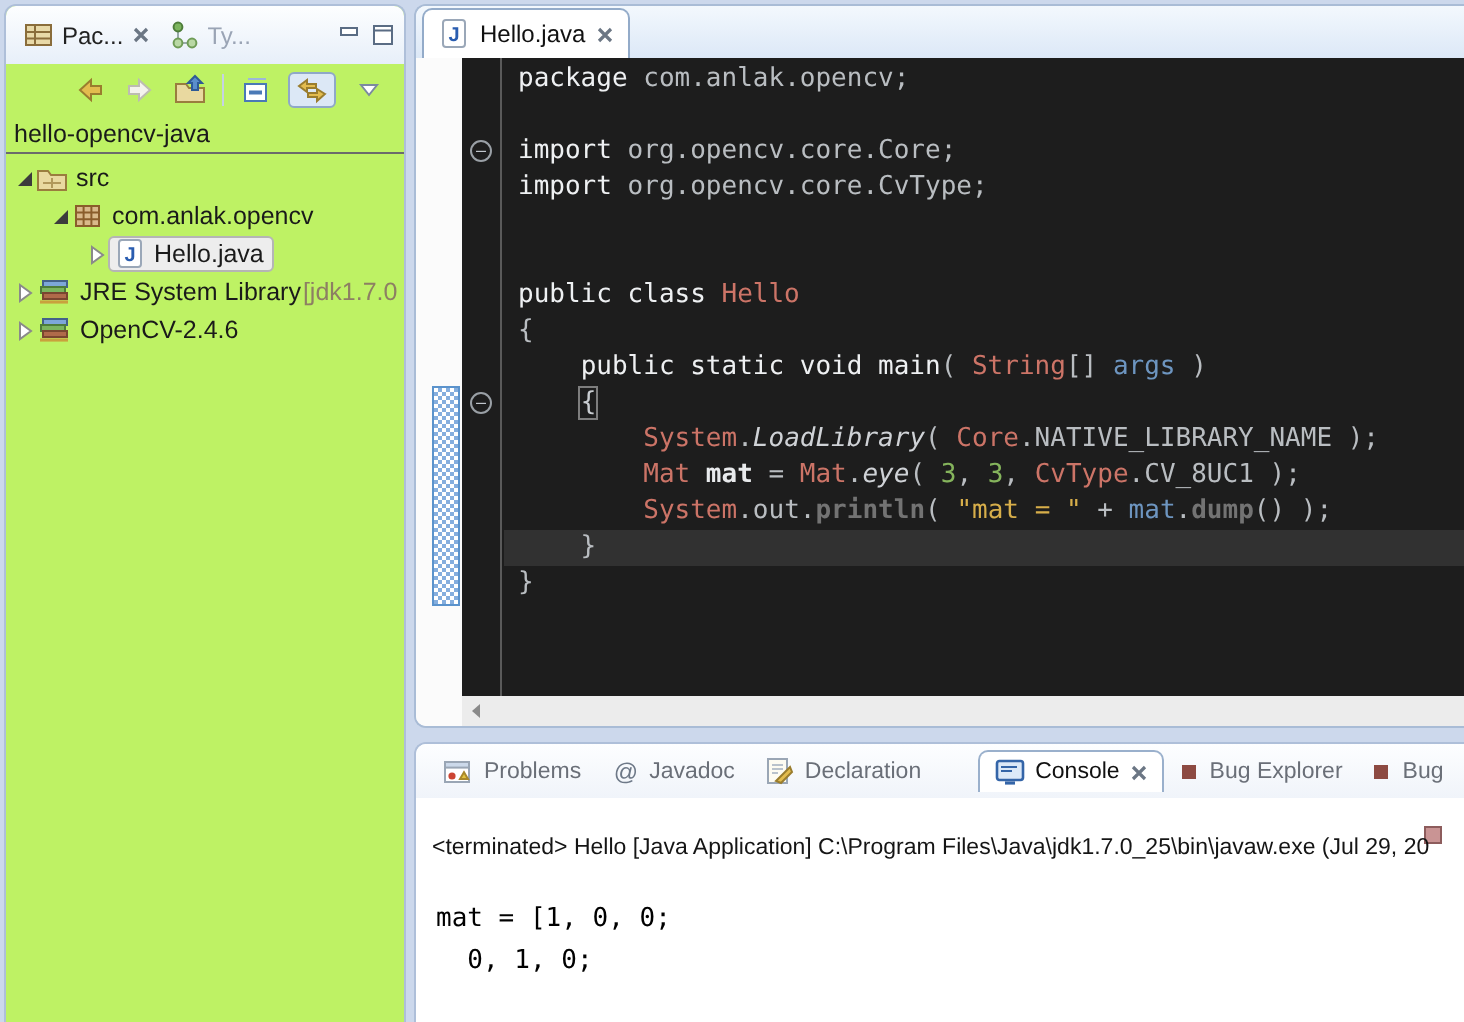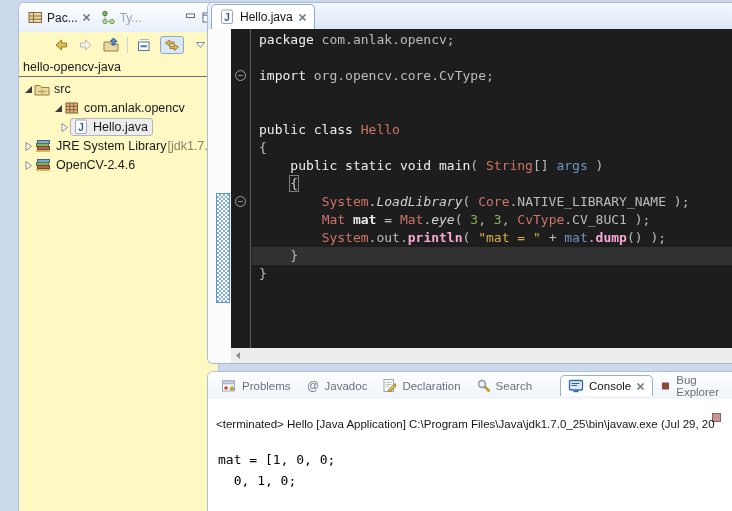--- a/index.html
+++ b/index.html
@@ -2,22 +2,22 @@
 <html><head>
 <meta charset="utf-8">
 <style>
   html,body{margin:0;padding:0;}
   body{width:732px;height:511px;position:relative;overflow:hidden;
        background:#ccd8ec;font-family:"Liberation Sans",sans-serif;}
   *{box-sizing:border-box;}
   .icon{display:inline-flex;align-items:center;justify-content:center;flex:none;}
 
   
-  #left-panel{position:absolute;left:18px;top:2px;width:201px;height:509px;
-    background:#fef9c3;border:1px solid #aebfd9;border-bottom:none;border-radius:6px 6px 0 0;overflow:hidden;}
+  #left-panel{position:absolute;left:2px;top:2px;width:201px;height:509px;
+    background:#bef264;border:1px solid #aebfd9;border-bottom:none;border-radius:6px 6px 0 0;overflow:hidden;}
   .lp-header{height:29px;display:flex;align-items:center;gap:2px;padding:0 5px;
     background:linear-gradient(#fdfeff,#e7eff9);}
   .view-tab{display:flex;align-items:center;gap:4px;padding:2px 4px;font-size:12px;color:#9aa4b5;}
   .view-tab.active{color:#222;}
   .win-btns{margin-left:auto;display:flex;gap:6px;align-items:center;}
   .lp-toolbar{height:26px;display:flex;align-items:center;justify-content:flex-end;gap:7px;padding:0 9px;}
   .tbtn{display:inline-flex;align-items:center;justify-content:center;width:18px;height:18px;}
   .tbtn.pressed{border:1px solid #8fa8c8;background:#dce8f6;border-radius:3px;width:24px;}
   .tb-sep{width:1px;height:16px;background:#c5d2e4;}
   .lp-tree{font-size:12.5px;color:#1a1a1a;white-space:nowrap;overflow:hidden;padding-top:1px;}
@@ -50,21 +50,21 @@
     font-size:13px;}
   .code-line{height:18px;line-height:18px;white-space:pre;padding-left:7px;}
   .code-line.hl{background:#313131;}
   .kw{color:#eef0f2;font-weight:normal}
   .pl{color:#b9bdc1}
   .ty{color:#cc7467}
   .nu{color:#85b45c}
   .st{color:#d7ae4a}
   .va{color:#6d95c0}
   .me{color:#cfd2d6;font-style:italic}
-  .mb{color:#f9a8d4;font-weight:bold}
+  .mb{color:#737373;font-weight:bold}
   .wh{color:#e8eaec;font-weight:bold}
   .bx{color:#c9cdd1;outline:1px solid #7e7e7e;}
   .hscroll{position:absolute;left:0;bottom:0;right:0;height:15px;background:#fbfbfb;}
   .hs-track{position:absolute;left:23px;right:0;top:0;bottom:0;background:#ececec;display:flex;align-items:center;}
 
   
   #bottom-panel{position:absolute;left:207px;top:371px;width:525px;height:140px;
     background:#fff;border:1px solid #aebfd9;border-right:none;border-bottom:none;border-radius:6px 0 0 0;overflow:hidden;}
   .bp-tabbar{height:27px;display:flex;align-items:center;gap:1px;padding-left:6px;font-size:11.5px;color:#6a6f78;
     background:linear-gradient(#fdfeff,#f0f4fa);}
@@ -178,21 +178,21 @@
             <path d="M9 4 V11 H2 Z" fill="#3c3c3c"></path>
           </svg></span>
         <span class="icon">
           <svg width="16" height="16" viewBox="0 0 16 16" xmlns="http://www.w3.org/2000/svg">
             <path d="M1 4.5 h5 l1.5 2 H15 v7.5 H1 Z" fill="#e9d9a0" stroke="#9a7d3e"></path>
             <path d="M3.5 10.5 h9 M8 8 v5" stroke="#9a7d3e" opacity="0.7"></path>
           </svg>
         </span>
         <span class="label">src</span>
       </div>
-      <div class="tree-row" style="padding-left: 34px; align-items: center;">
+      <div class="tree-row" style="padding-left: 22px; align-items: center;">
         <span class="expander"><svg width="11" height="14" viewBox="0 0 11 14" xmlns="http://www.w3.org/2000/svg">
             <path d="M9 4 V11 H2 Z" fill="#3c3c3c"></path>
           </svg></span>
         <span class="icon">
           <svg width="16" height="16" viewBox="0 0 16 16" xmlns="http://www.w3.org/2000/svg">
             <rect x="2" y="3" width="11.5" height="10" fill="#d9b98a" stroke="#8a5d2b"></rect>
             <path d="M2 6.3h11.5 M2 9.6h11.5 M5.8 3v10 M9.7 3v10" stroke="#8a5d2b"></path>
           </svg>
         </span>
         <span class="label">com.anlak.opencv</span>
@@ -267,20 +267,21 @@
   <div class="ed-body">
     <div class="range-ind"></div>
     <div class="ed-dark">
       <div class="fold-col">
           <div class="fold-ico" style="top: 41px;">–</div>
           <div class="fold-ico" style="top: 167px;">–</div>
         </div>
       <div class="code">
           <div class="code-line"><span class="kw">package</span><span class="pl"> com.anlak.opencv;</span></div>
           <div class="code-line"></div>
+          <div class="code-line"><span class="kw">import</span><span class="pl"> org.opencv.core.Core;</span></div>
           <div class="code-line"><span class="kw">import</span><span class="pl"> org.opencv.core.CvType;</span></div>
           <div class="code-line"></div>
           <div class="code-line"></div>
           <div class="code-line"><span class="kw">public class</span><span class="ty"> Hello</span></div>
           <div class="code-line"><span class="pl">{</span></div>
           <div class="code-line"><span class="pl">    </span><span class="kw">public static void main</span><span class="pl">( </span><span class="ty">String</span><span class="pl">[] </span><span class="va">args</span><span class="pl"> )</span></div>
           <div class="code-line"><span class="pl">    </span><span class="bx">{</span></div>
           <div class="code-line"><span class="pl">        </span><span class="ty">System</span><span class="pl">.</span><span class="me">LoadLibrary</span><span class="pl">( </span><span class="ty">Core</span><span class="pl">.NATIVE_LIBRARY_NAME );</span></div>
           <div class="code-line"><span class="pl">        </span><span class="ty">Mat</span><span class="wh"> mat</span><span class="pl"> = </span><span class="ty">Mat</span><span class="pl">.</span><span class="me">eye</span><span class="pl">( </span><span class="nu">3</span><span class="pl">, </span><span class="nu">3</span><span class="pl">, </span><span class="ty">CvType</span><span class="pl">.CV_8UC1 );</span></div>
           <div class="code-line"><span class="pl">        </span><span class="ty">System</span><span class="pl">.out.</span><span class="mb">println</span><span class="pl">( </span><span class="st">"mat = "</span><span class="pl"> + </span><span class="va">mat</span><span class="pl">.</span><span class="mb">dump</span><span class="pl">() );</span></div>
@@ -324,29 +325,20 @@
       <div class="bp-tab">
         <span class="icon">
           <svg width="15" height="15" viewBox="0 0 15 15" xmlns="http://www.w3.org/2000/svg">
             <rect x="2" y="1.5" width="9.5" height="12" fill="#fdfbf2" stroke="#9aa6b5"></rect>
             <path d="M4 4.5h5.5 M4 6.5h5.5 M4 8.5h3" stroke="#b9c2cc"></path>
             <path d="M6 12.5 L13 5.5 L14 8 L8.5 13.5 Z" fill="#e3bc4e" stroke="#9a7d2e"></path>
           </svg>
         </span>
         <span>Declaration</span>
       </div>
-      <div class="bp-tab">
-        <span class="icon">
-          <svg width="15" height="15" viewBox="0 0 15 15" xmlns="http://www.w3.org/2000/svg">
-            <path d="M8.5 8.5 L13.5 13.5" stroke="#c79a2e" stroke-width="2.6"></path>
-            <circle cx="6" cy="6" r="3.4" fill="#eef2f7" stroke="#8a97a8" stroke-width="1.5"></circle>
-          </svg>
-        </span>
-        <span>Search</span>
-      </div>
       <div class="bp-tab active">
         <span class="icon">
           <svg width="16" height="15" viewBox="0 0 16 15" xmlns="http://www.w3.org/2000/svg">
             <rect x="1.5" y="1.5" width="13" height="9.5" rx="1.2" fill="#dce9f8" stroke="#3465a8" stroke-width="1.3"></rect>
             <path d="M3.5 4.5h8 M3.5 6.5h5.5" stroke="#3465a8"></path>
             <path d="M5.5 12.5 h5" stroke="#3465a8" stroke-width="1.6"></path>
           </svg>
         </span>
         <span>Console</span>
         <span class="icon">

